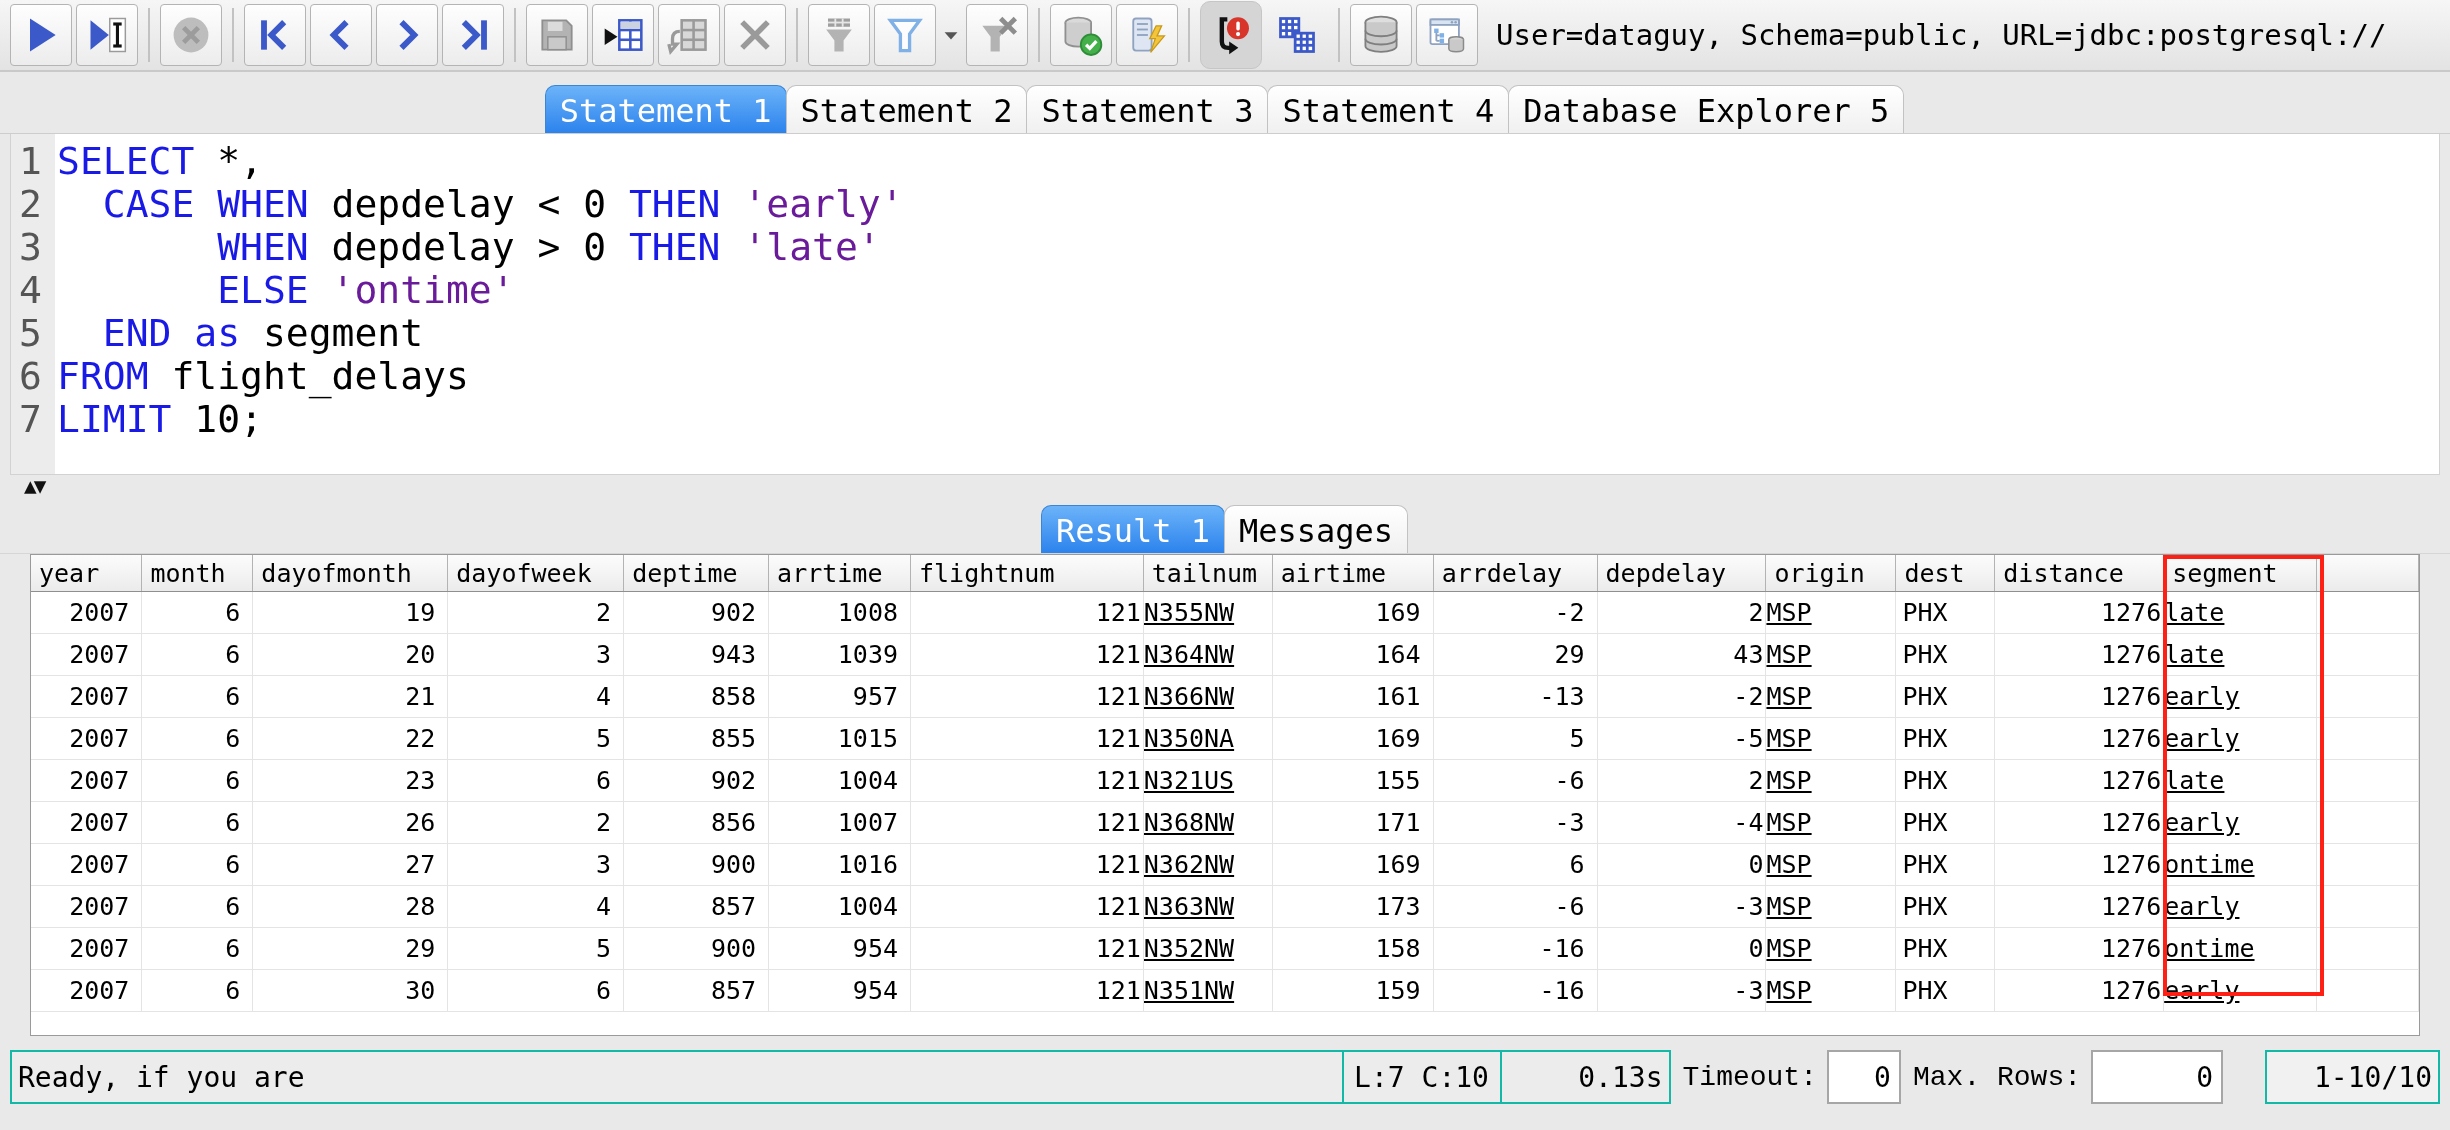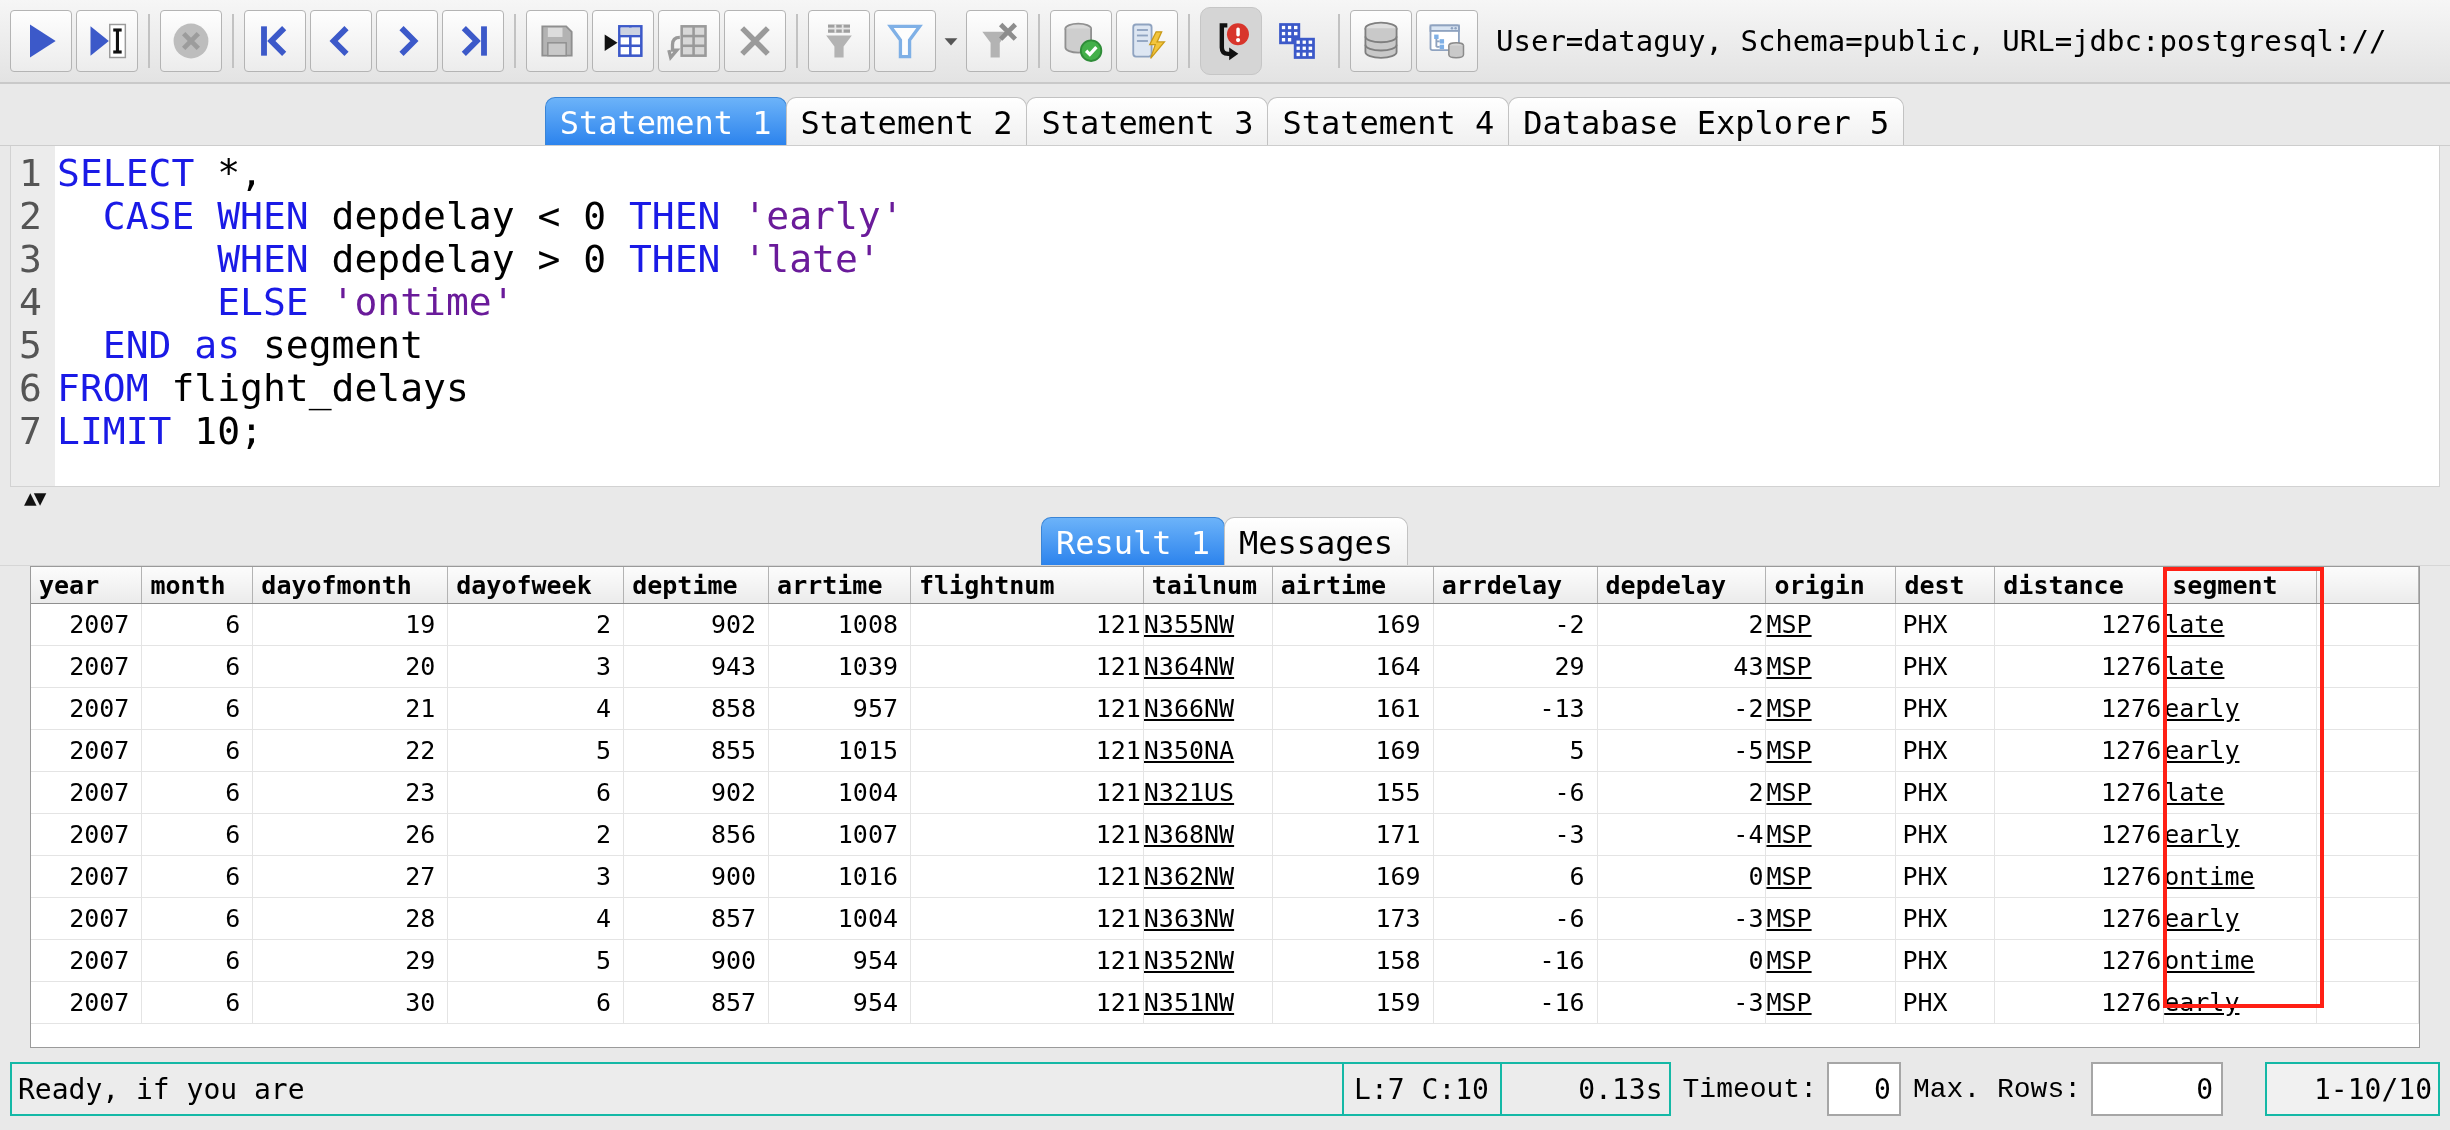--- a/index.html
+++ b/index.html
@@ -1,21 +1,21 @@
 <!DOCTYPE html>
 <html><head>
 <meta charset="utf-8">
 <style>
   html,body{margin:0;padding:0;}
   body{width:2450px;height:1130px;background:#e9e9e9;overflow:hidden;
        font-family:"DejaVu Sans Mono",monospace;color:#000;}
   .app{width:2450px;height:1130px;position:relative;}
 
   
-  .toolbar{height:84px;display:flex;align-items:center;padding:0 8px;box-sizing:border-box;
+  .toolbar{height:72px;display:flex;align-items:center;padding:0 8px;box-sizing:border-box;
            background:linear-gradient(#f6f6f6,#e3e3e3);border-bottom:2px solid #c9c9c9;}
   .tb-btn{width:62px;height:62px;margin:0 2px;padding:0;display:flex;align-items:center;justify-content:center;
           background:linear-gradient(#fefefe,#ececec);border:1px solid #b4b4b4;border-radius:4px;box-sizing:border-box;}
   .tb-btn svg{width:44px;height:44px;}
   .tb-btn.noframe{background:transparent;border:none;}
   .tb-btn.pressed{background:#d5d5d5;border:1px solid #c6c6c6;border-radius:10px;height:68px;}
   .tb-sep{width:2px;height:54px;background:#c2c2c2;margin:0 8px;flex:none;}
   .tb-drop{width:26px;height:62px;display:flex;align-items:center;justify-content:center;border:none;background:transparent;padding:0;}
   .tb-text{margin-left:16px;font-size:29px;white-space:nowrap;overflow:hidden;flex:1;}
 
@@ -38,21 +38,21 @@
   
   .splitter{height:22px;display:flex;align-items:center;padding-left:24px;font-size:21px;color:#111;letter-spacing:-3px;}
 
   
   .result-tabbar{height:56px;display:flex;justify-content:center;align-items:flex-end;border-bottom:1px solid #d6d6d6;}
 
   
   .table-panel{margin:0 30px;height:482px;background:#fff;border:1px solid #9a9a9a;
                position:relative;box-sizing:border-box;overflow:hidden;}
   table{border-collapse:collapse;table-layout:fixed;font-size:25px;}
-  th{height:36px;font-weight:bold;text-align:left;padding:0 0 0 8px;white-space:nowrap;overflow:hidden;
+  th{height:36px;font-weight:normal;text-align:left;padding:0 0 0 8px;white-space:nowrap;overflow:hidden;
      background:linear-gradient(#fcfcfc,#ebebeb);border-right:1px solid #b3b3b3;border-bottom:1px solid #8f8f8f;}
   td{height:39px;white-space:nowrap;overflow:hidden;border-right:1px solid #e4e4e4;border-bottom:1px solid #e4e4e4;}
   td.num{text-align:right;padding-right:12px;}
   td.numt{text-align:right;padding-right:2px;}
   td.txt{text-align:left;padding-left:6px;}
   td.txtt{text-align:left;padding-left:0;text-decoration:underline;}
   .seg-hl{position:absolute;top:0;border:4px solid #ff2015;box-sizing:border-box;pointer-events:none;}
 
   
   .statusbar{margin:14px 10px 0;height:54px;display:flex;align-items:stretch;font-size:28px;}

